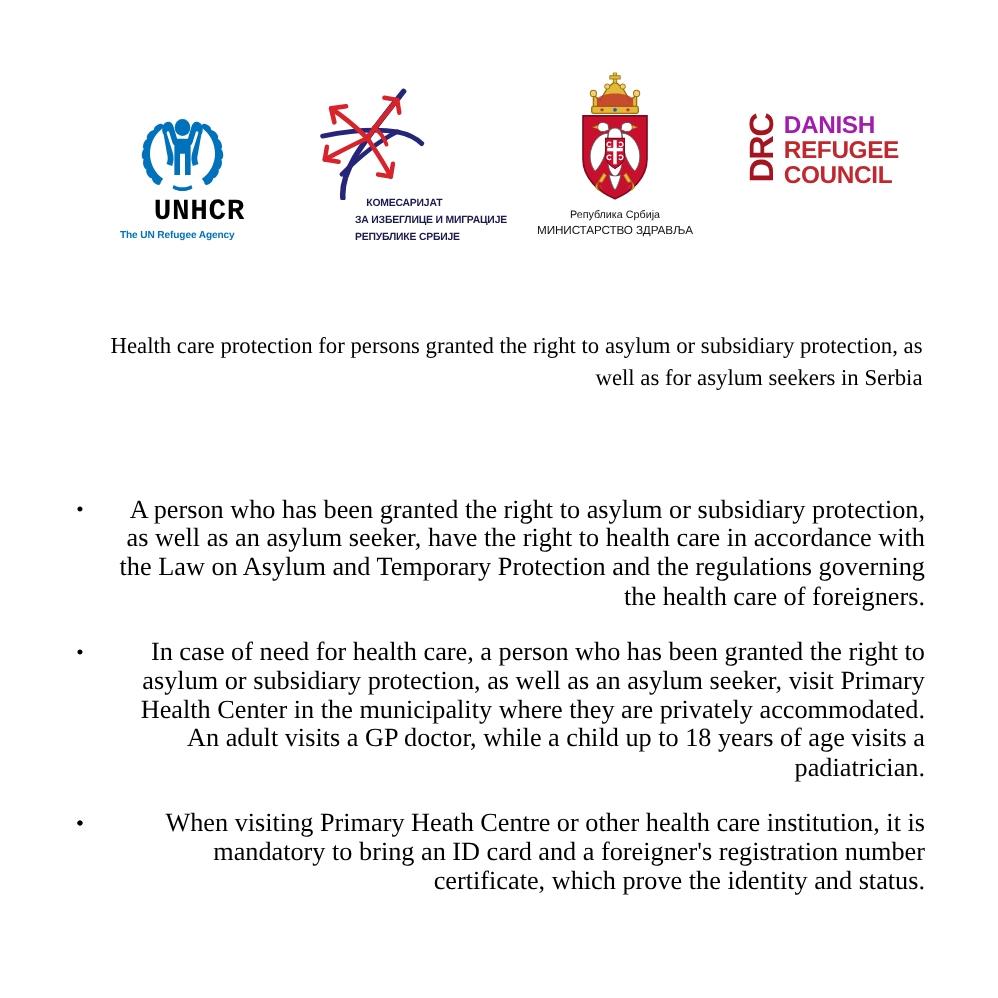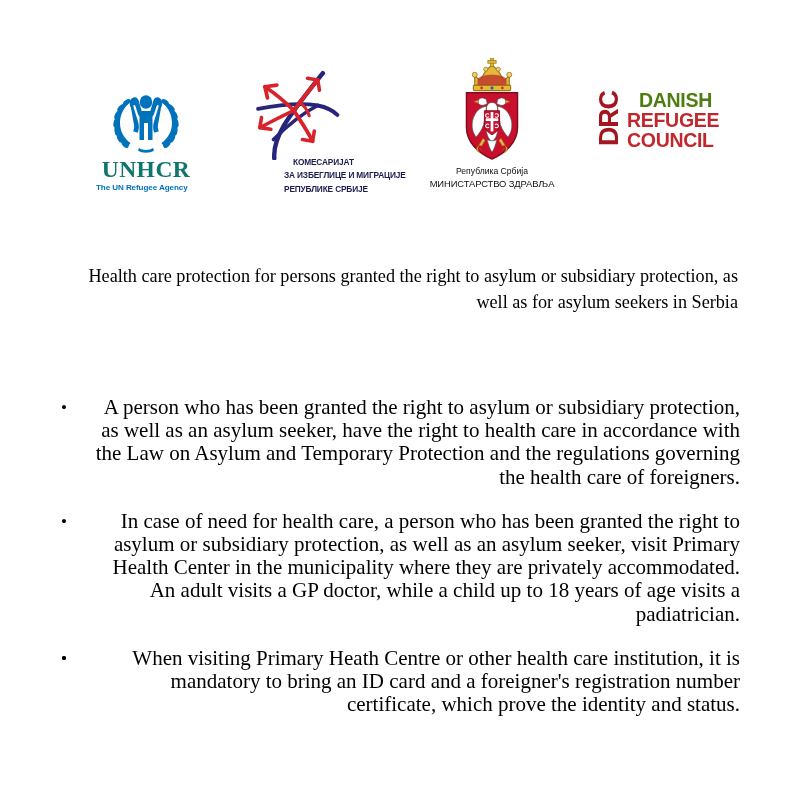--- a/index.html
+++ b/index.html
@@ -24,26 +24,26 @@
     width: 798px;
     height: 145px;
   }
 
   .logo-block { position: absolute; }
 
   
   #logo-unhcr { left: 96px; top: 27px; width: 100px; }
   .unhcr-mark { width: 100px; height: 72px; display: block; }
   .unhcr-word {
-    font-family: Liberation Serif, serif;
+    font-family: Liberation Mono, monospace;
     font-weight: bold;
     font-size: 23.5px;
     letter-spacing: 0.5px;
-    color: #0f766e;
-    text-align: center;
+    color: #000000;
+    text-align: right;
     line-height: 1;
     margin-top: 1px;
   }
   .unhcr-sub {
     font-family: "Liberation Sans", sans-serif;
     font-weight: bold;
     font-size: 8.1px;
     color: #0072BC;
     text-align: left;
     line-height: 1.1;
@@ -99,21 +99,21 @@
   }
   .drc-words {
     font-family: "Liberation Sans", sans-serif;
     font-weight: bold;
     font-size: 19.5px;
     line-height: 1.02;
     letter-spacing: -0.3px;
     margin-left: 4px;
     padding-top: 1px;
   }
-  .drc-danish { color: #4d7c0f; margin-left: 12px; }
+  .drc-danish { color: #a21caf; }
   .drc-refugee, .drc-council { color: #C1272D; }
 
   
   .doc-title {
     position: absolute;
     left: 60px;
     top: 263px;
     width: 678px;
     text-align: right;
     font-family: "Liberation Serif", serif;

